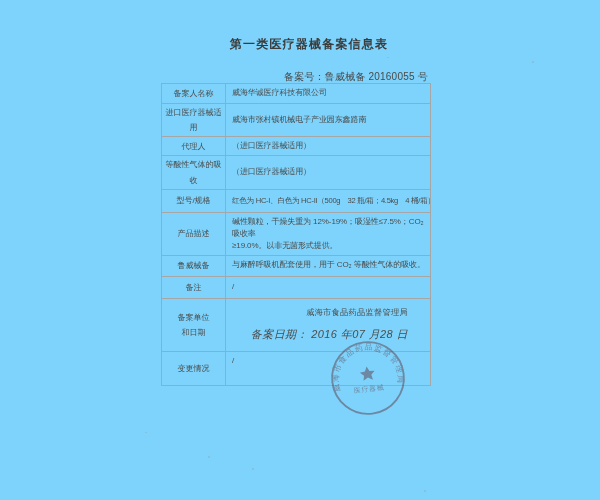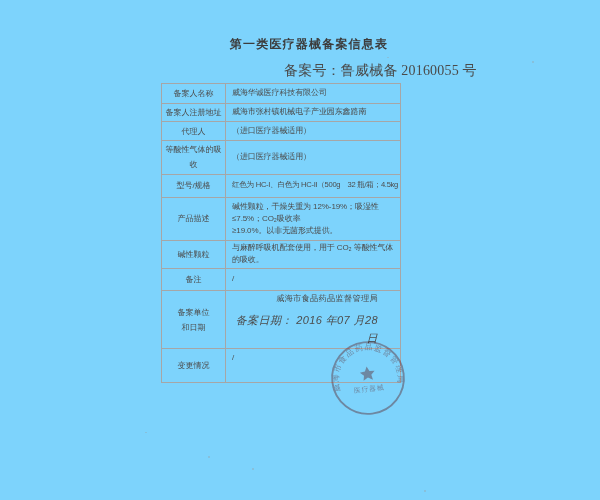--- a/index.html
+++ b/index.html
@@ -8,25 +8,25 @@
     background:#7dd3fc; overflow:hidden;
     font-family:"Liberation Sans","DejaVu Sans",sans-serif;
     color:#4c4c4c;
   }
   .doc-title {
     position:absolute; top:36px; left:0; width:600px;
     text-align:center; transform:translateX(9px);
     font-size:12px; font-weight:bold; letter-spacing:1.2px; color:#3c3c3c;
   }
   .regno {
-    position:absolute; top:62px; left:284px;
-    font-size:14px; color:#4a4a4a; letter-spacing:0.2px;font-family:Liberation Serif, serif;
+    position:absolute; top:70px; left:284px;
+    font-size:10px; color:#4a4a4a; letter-spacing:0.2px;
   }
   table.info {
-    position:absolute; top:83px; left:161px; width:240px;
+    position:absolute; top:83px; left:161px; width:270px;
     border-collapse:collapse; table-layout:fixed;
   }
   table.info td {
     border:1px solid #a6a6a6; overflow:hidden;
     font-size:8px; color:#4c4c4c;
   }
   td.lab {
     width:61px; text-align:center; vertical-align:middle;
     white-space:pre-line; font-size:8.2px; padding:1px; line-height:1.9;
   }
@@ -60,42 +60,42 @@
   <div class="doc-title">第一类医疗器械备案信息表</div>
   <div class="regno">备案号：鲁威械备 20160055 号</div>
 
   <table class="info">
     <tbody>
       <tr class="r1">
         <td class="lab">备案人名称</td>
         <td class="val">威海华诚医疗科技有限公司</td>
       </tr>
       <tr class="r3">
-        <td class="lab">备案人注册地址</td>
+        <td class="lab">进口医疗器械适用</td>
         <td class="val">威海市张村镇机械电子产业园东鑫路南</td>
       </tr>
       <tr class="r5">
         <td class="lab">代理人</td>
         <td class="val">（进口医疗器械适用）</td>
       </tr>
       <tr class="r6">
         <td class="lab">等酸性气体的吸收</td>
         <td class="val">（进口医疗器械适用）</td>
       </tr>
       <tr class="r8">
         <td class="lab">型号/规格</td>
         <td class="val tight">红色为 HC-I、白色为 HC-II（500g　32 瓶/箱；4.5kg　4 桶/箱）</td>
       </tr>
       <tr class="r9">
         <td class="lab">产品描述</td>
         <td class="val">碱性颗粒，干燥失重为 12%-19%；吸湿性≤7.5%；CO₂吸收率
 ≥19.0%。以非无菌形式提供。</td>
       </tr>
       <tr class="r10">
-        <td class="lab">碱性颗粒</td>
+        <td class="lab">鲁威械备</td>
         <td class="val">与麻醉呼吸机配套使用，用于 CO₂ 等酸性气体的吸收。</td>
       </tr>
       <tr class="r11">
         <td class="lab">备注</td>
         <td class="val">/</td>
       </tr>
       <tr class="r12">
         <td class="lab">备案单位
 和日期</td>
         <td class="val unit-cell">

